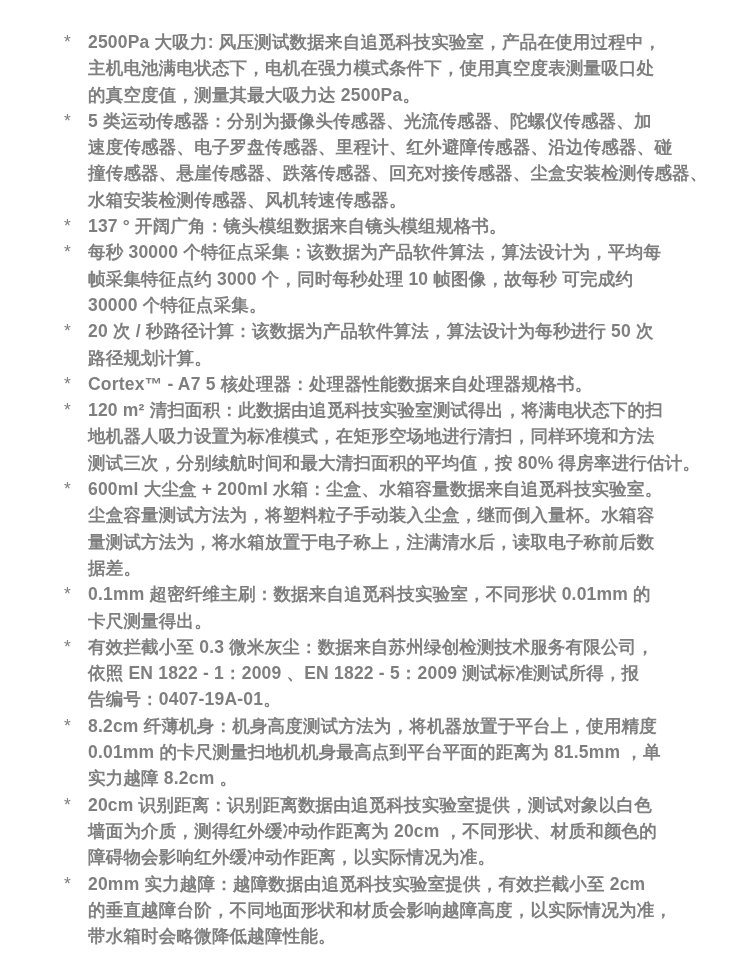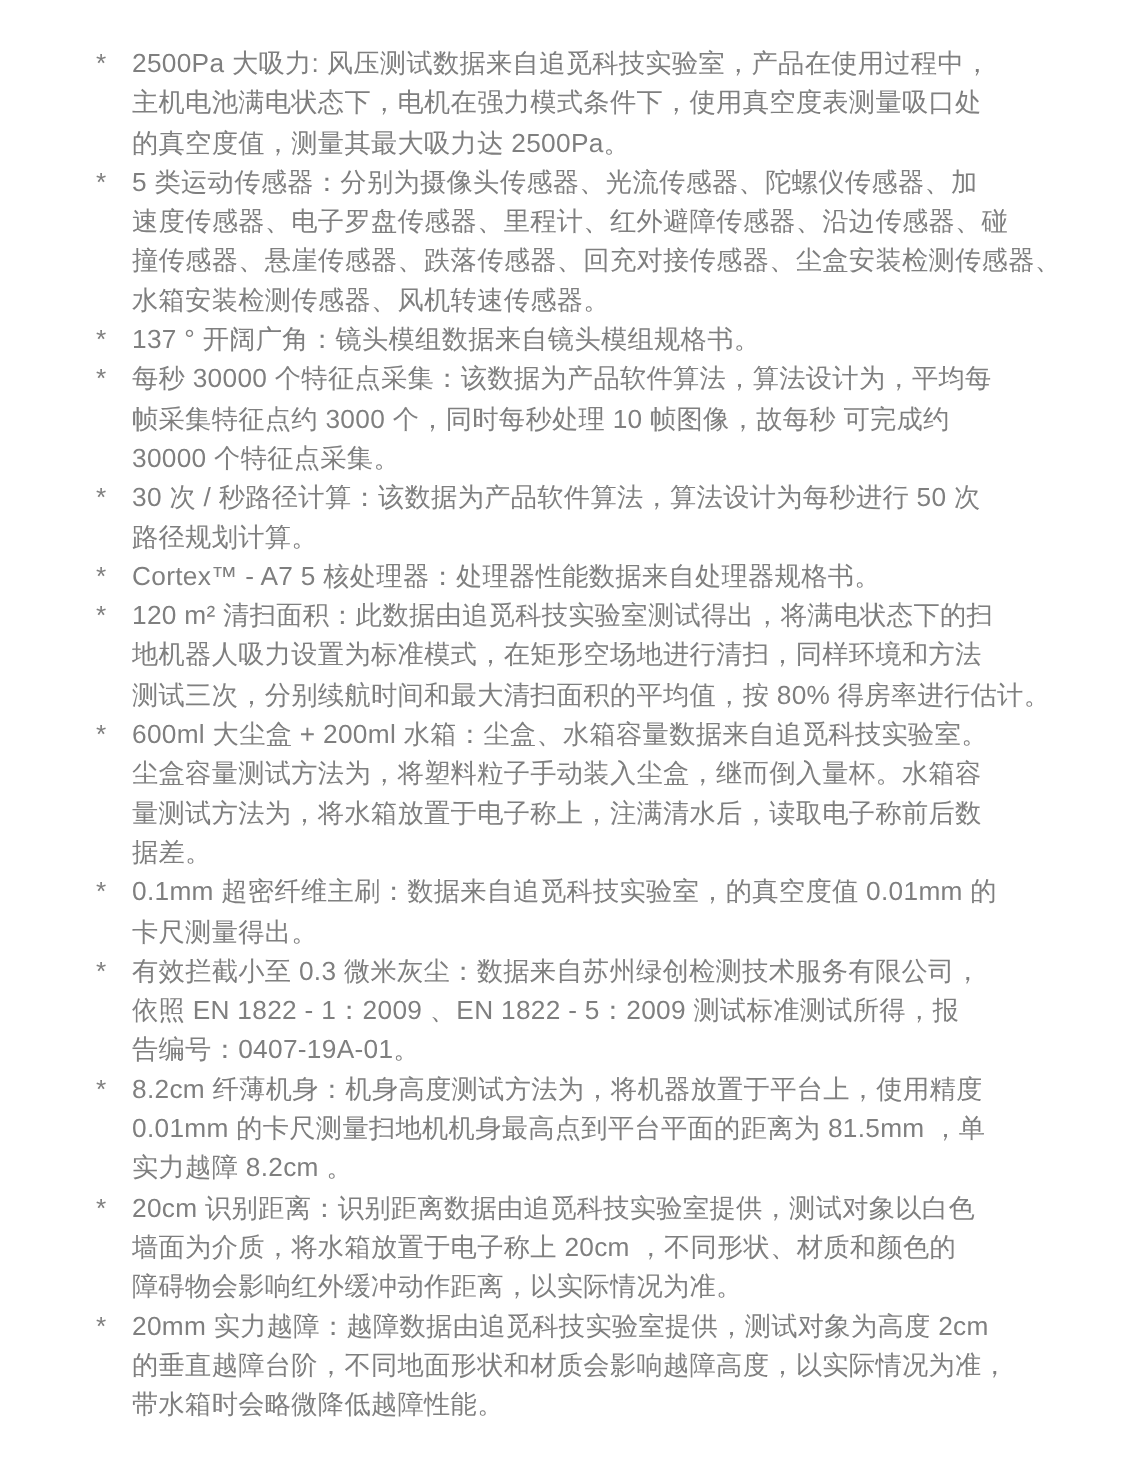--- a/index.html
+++ b/index.html
@@ -29,20 +29,21 @@
     line-height: 26.3px;
     text-align: left;
   }
   .footnote-text {
     flex: 1 1 auto;
     color: #7f7f7f;
     font-size: 17.5px;
     line-height: 26.3px;
     white-space: pre-line;
     letter-spacing: 0.2px;
+    font-weight: bold;
   }
 </style>
 </head>
 <body>
 
 <div class="footnotes">
 
   <div class="footnote-item">
     <span class="footnote-marker">*</span>
     <div class="footnote-text">2500Pa 大吸力: 风压测试数据来自追觅科技实验室，产品在使用过程中，
@@ -65,21 +66,21 @@
 
   <div class="footnote-item">
     <span class="footnote-marker">*</span>
     <div class="footnote-text">每秒 30000 个特征点采集：该数据为产品软件算法，算法设计为，平均每
 帧采集特征点约 3000 个，同时每秒处理 10 帧图像，故每秒 可完成约
 30000 个特征点采集。</div>
   </div>
 
   <div class="footnote-item">
     <span class="footnote-marker">*</span>
-    <div class="footnote-text">30 次 / 秒路径计算：该数据为产品软件算法，算法设计为每秒进行 50 次
+    <div class="footnote-text">20 次 / 秒路径计算：该数据为产品软件算法，算法设计为每秒进行 50 次
 路径规划计算。</div>
   </div>
 
   <div class="footnote-item">
     <span class="footnote-marker">*</span>
     <div class="footnote-text">Cortex™ - A7 5 核处理器：处理器性能数据来自处理器规格书。</div>
   </div>
 
   <div class="footnote-item">
     <span class="footnote-marker">*</span>
@@ -91,45 +92,45 @@
   <div class="footnote-item">
     <span class="footnote-marker">*</span>
     <div class="footnote-text">600ml 大尘盒 + 200ml 水箱：尘盒、水箱容量数据来自追觅科技实验室。
 尘盒容量测试方法为，将塑料粒子手动装入尘盒，继而倒入量杯。水箱容
 量测试方法为，将水箱放置于电子称上，注满清水后，读取电子称前后数
 据差。</div>
   </div>
 
   <div class="footnote-item">
     <span class="footnote-marker">*</span>
-    <div class="footnote-text">0.1mm 超密纤维主刷：数据来自追觅科技实验室，的真空度值 0.01mm 的
+    <div class="footnote-text">0.1mm 超密纤维主刷：数据来自追觅科技实验室，不同形状 0.01mm 的
 卡尺测量得出。</div>
   </div>
 
   <div class="footnote-item">
     <span class="footnote-marker">*</span>
     <div class="footnote-text">有效拦截小至 0.3 微米灰尘：数据来自苏州绿创检测技术服务有限公司，
 依照 EN 1822 - 1：2009 、EN 1822 - 5：2009 测试标准测试所得，报
 告编号：0407-19A-01。</div>
   </div>
 
   <div class="footnote-item">
     <span class="footnote-marker">*</span>
     <div class="footnote-text">8.2cm 纤薄机身：机身高度测试方法为，将机器放置于平台上，使用精度
 0.01mm 的卡尺测量扫地机机身最高点到平台平面的距离为 81.5mm ，单
 实力越障 8.2cm 。</div>
   </div>
 
   <div class="footnote-item">
     <span class="footnote-marker">*</span>
     <div class="footnote-text">20cm 识别距离：识别距离数据由追觅科技实验室提供，测试对象以白色
-墙面为介质，将水箱放置于电子称上 20cm ，不同形状、材质和颜色的
+墙面为介质，测得红外缓冲动作距离为 20cm ，不同形状、材质和颜色的
 障碍物会影响红外缓冲动作距离，以实际情况为准。</div>
   </div>
 
   <div class="footnote-item">
     <span class="footnote-marker">*</span>
-    <div class="footnote-text">20mm 实力越障：越障数据由追觅科技实验室提供，测试对象为高度 2cm
+    <div class="footnote-text">20mm 实力越障：越障数据由追觅科技实验室提供，有效拦截小至 2cm
 的垂直越障台阶，不同地面形状和材质会影响越障高度，以实际情况为准，
 带水箱时会略微降低越障性能。</div>
   </div>
 
 </div>
 
 </body></html>

